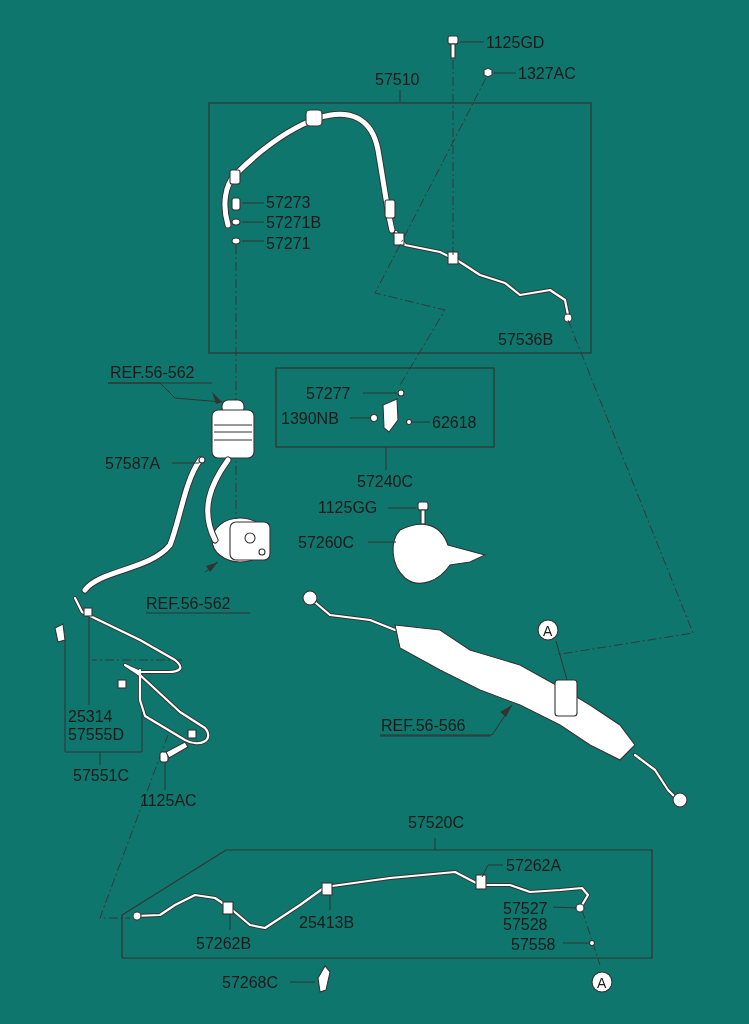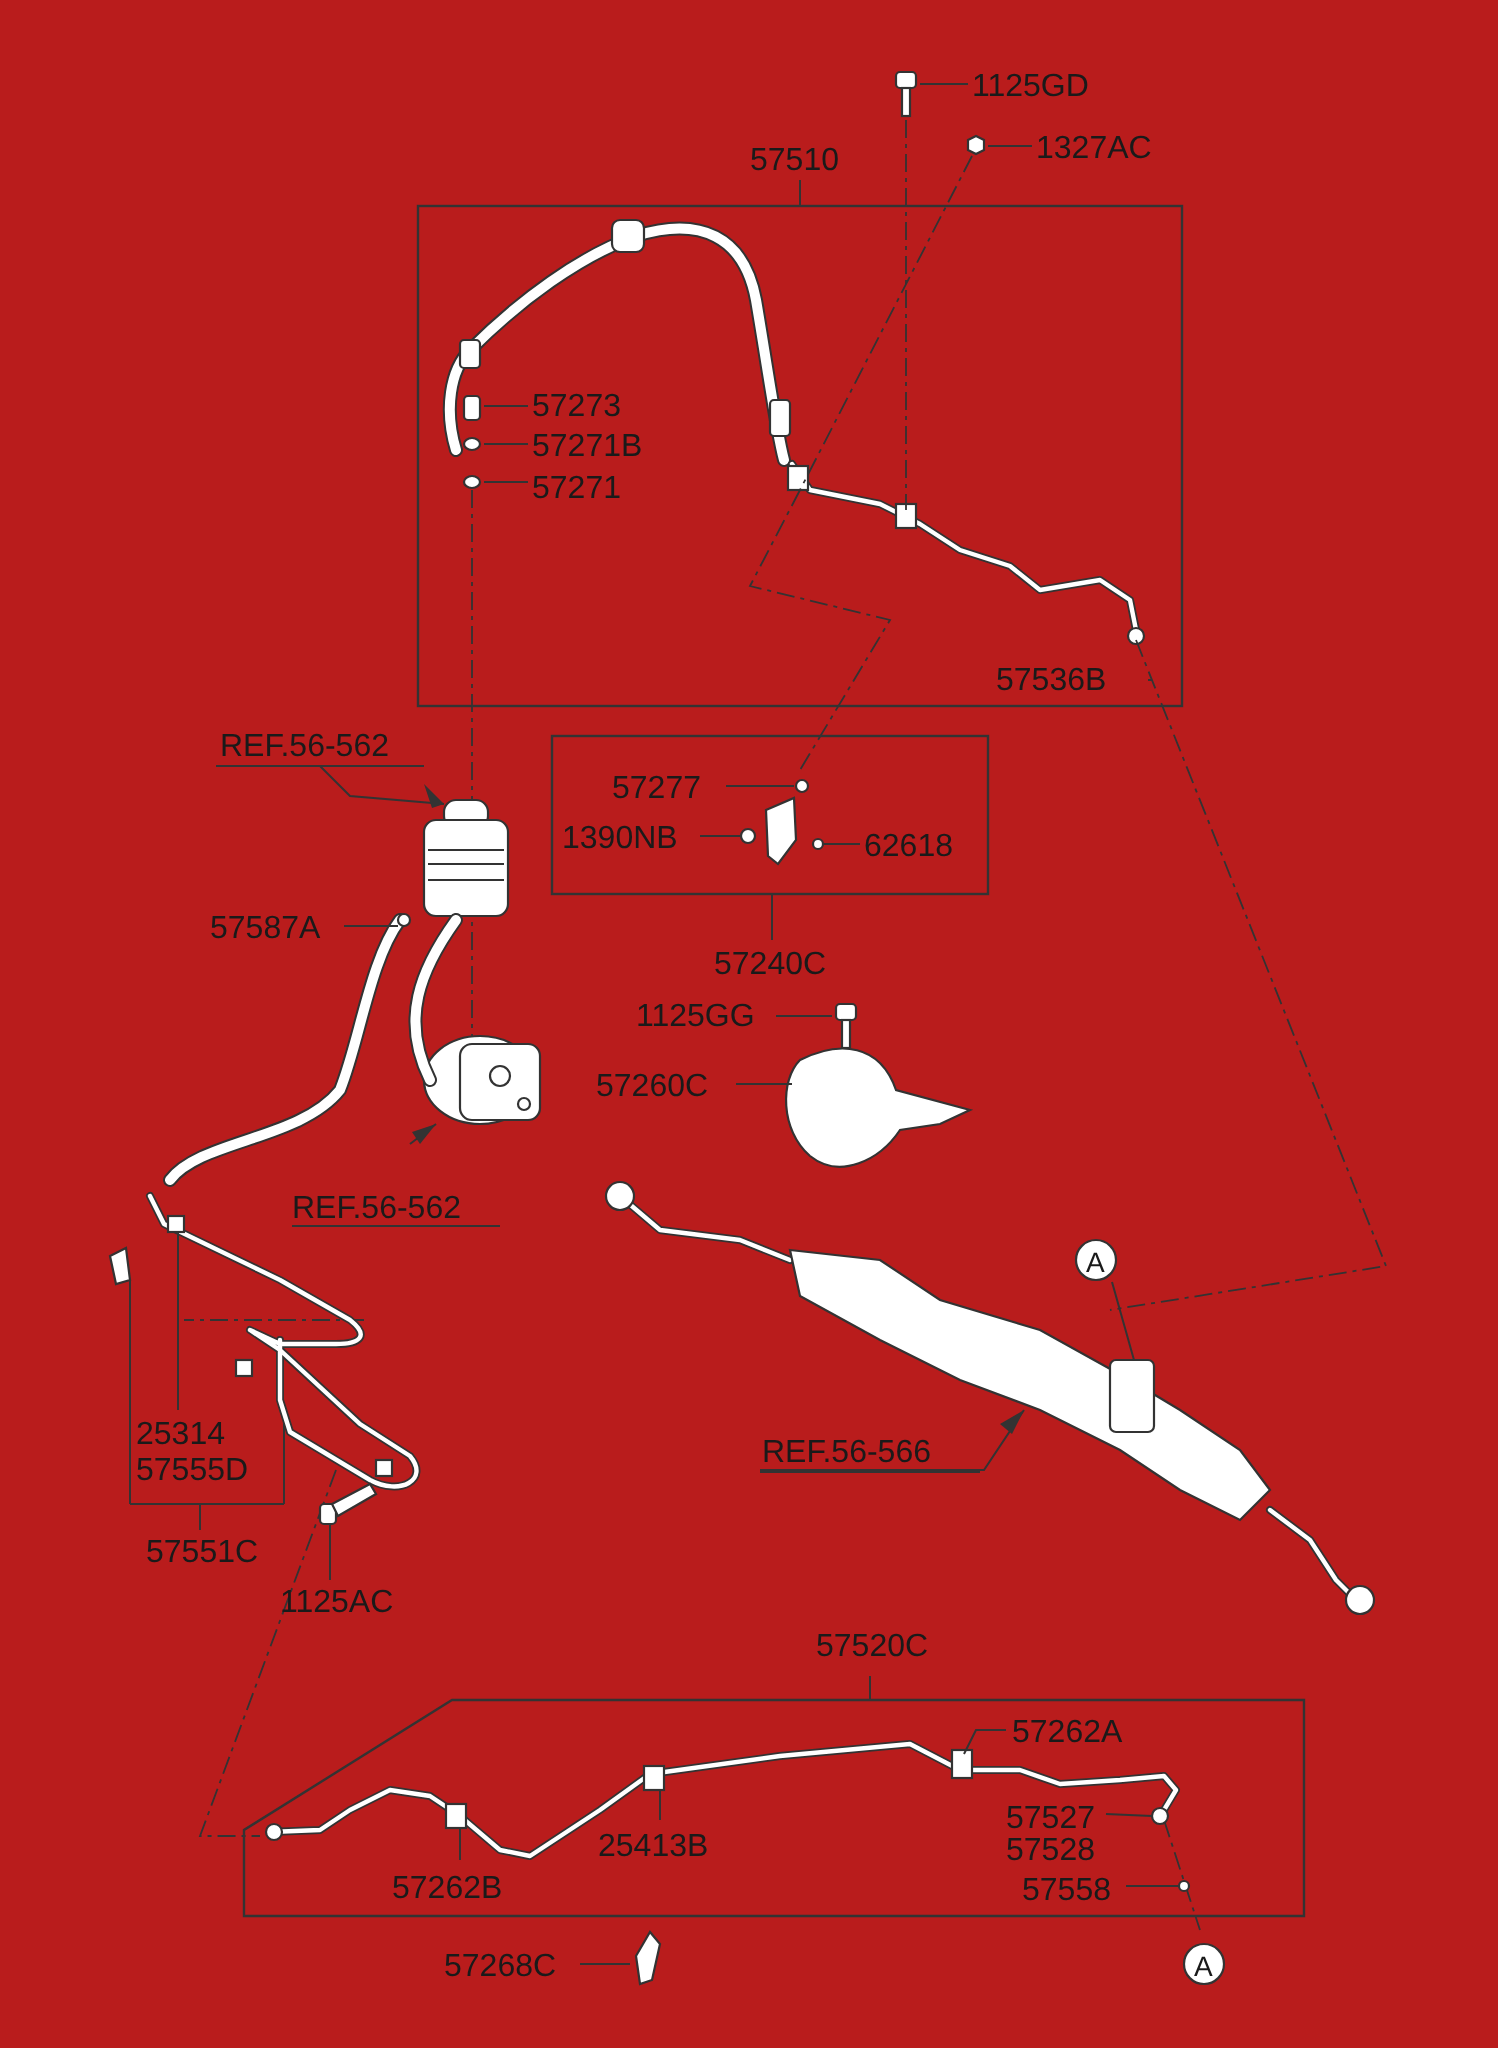--- a/index.html
+++ b/index.html
@@ -1,16 +1,16 @@
 <!DOCTYPE html>
 <html><head>
 <meta charset="utf-8">
 <style>
   html, body { margin: 0; padding: 0; background: #ffffff; }
-  #canvas { position: relative; width: 749px; height: 1024px; background: #b91c1c; overflow: hidden; text-decoration: underline; }
+  #canvas { position: relative; width: 749px; height: 1024px; background: #0f766e; overflow: hidden; text-decoration: underline; }
   svg { position: absolute; left: 0; top: 0; }
   .lbl { font-family: "Liberation Sans", sans-serif; font-size: 16px; fill: #1a1a1a; }
   .box { fill: none; stroke: #333; stroke-width: 1.2; }
   .lead { fill: none; stroke: #333; stroke-width: 1; }
   .dash { fill: none; stroke: #333; stroke-width: 0.9; stroke-dasharray: 9 3 2 3; }
   .part { fill: #fff; stroke: #333; stroke-width: 1.1; }
   .hose { fill: none; stroke: #333; stroke-width: 7; stroke-linecap: round; stroke-linejoin: round; }
   .hose-in { fill: none; stroke: #fff; stroke-width: 5; stroke-linecap: round; stroke-linejoin: round; }
   .pipe { fill: none; stroke: #333; stroke-width: 4; stroke-linecap: round; stroke-linejoin: round; }
   .pipe-in { fill: none; stroke: #fff; stroke-width: 2.2; stroke-linecap: round; stroke-linejoin: round; }

